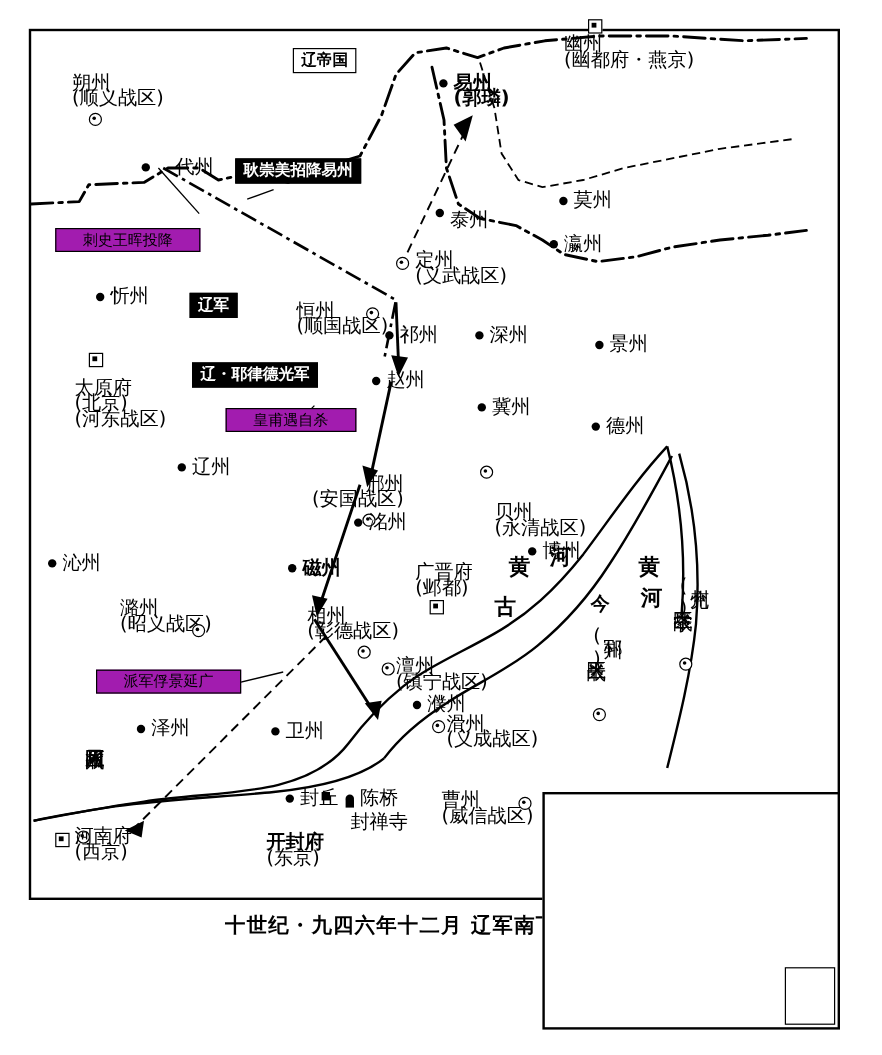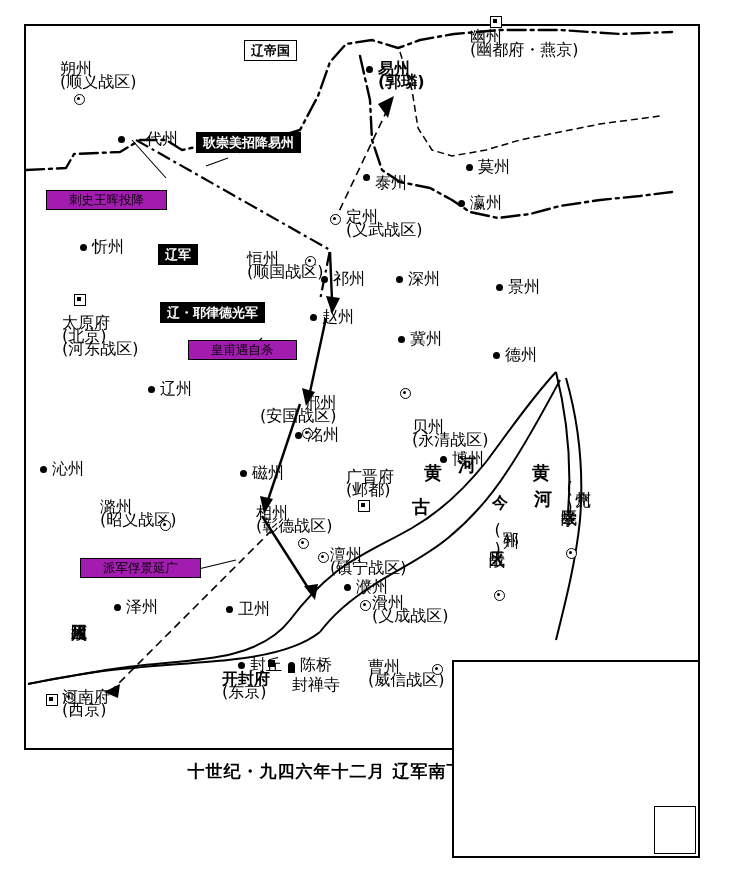--- a/index.html
+++ b/index.html
@@ -158,21 +158,21 @@
       <div class="lbl" style="left: 412px; top: 384px; margin-top: 36px;"><div>贝州</div><div>(永清战区)</div></div>
       <div class="mk circle" style="left: 400px; top: 388px;"></div>
       <div class="lbl" style="left: 260px; top: 396px; text-align: right;"><div>邢州</div><div>(安国战区)</div></div>
       <div class="mk circle" style="left: 302px; top: 428px;"></div>
       <div class="lbl" style="left: 307px; top: 428px;"><div>洺州</div></div>
       <div class="mk dot" style="left: 295px; top: 432px;"></div>
       <div class="lbl" style="left: 452px; top: 452px;"><div>博州</div></div>
       <div class="mk dot" style="left: 440px; top: 456px;"></div>
       <div class="lbl" style="left: 52px; top: 462px;"><div>沁州</div></div>
       <div class="mk dot" style="left: 40px; top: 466px;"></div>
-      <div class="lbl" style="left: 252px; top: 466px;"><div>磁州</div></div>
+      <div class="lbl" style="left: 252px; top: 466px; font-weight: bold;"><div>磁州</div></div>
       <div class="mk dot" style="left: 240px; top: 470px;"></div>
       <div class="lbl" style="left: 346px; top: 470px;"><div>广晋府</div><div>(邺都)</div></div>
       <div class="mk sq" style="left: 358px; top: 500px;"></div>
       <div class="lbl" style="left: 100px; top: 500px;"><div>潞州</div><div>(昭义战区)</div></div>
       <div class="mk circle" style="left: 160px; top: 520px;"></div>
       <div class="lbl" style="left: 256px; top: 506px;"><div>相州</div><div>(彰德战区)</div></div>
       <div class="mk circle" style="left: 298px; top: 538px;"></div>
       <div class="lbl vert" style="left: 562px; top: 478px;"><div>兖州</div><div>(泰宁战区)</div></div>
       <div class="mk circle" style="left: 566px; top: 548px;"></div>
       <div class="lbl vert" style="left: 490px; top: 520px;"><div>郓州</div><div>(天平战区)</div></div>
@@ -188,21 +188,21 @@
       <div class="lbl" style="left: 238px; top: 602px;"><div>卫州</div></div>
       <div class="mk dot" style="left: 226px; top: 606px;"></div>
       <div class="lbl vert" style="left: 72px; top: 612px;"><div>河阳孟州战区</div></div>
       <div class="mk circle" style="left: 64px; top: 692px;"></div>
       <div class="lbl" style="left: 250px; top: 658px;"><div>封丘</div></div>
       <div class="mk dot" style="left: 238px; top: 662px;"></div>
       <div class="lbl" style="left: 300px; top: 658px;"><div>陈桥</div></div>
       <div class="mk dot" style="left: 288px; top: 662px;"></div>
       <div class="lbl" style="left: 368px; top: 660px;"><div>曹州</div><div>(威信战区)</div></div>
       <div class="mk circle" style="left: 432px; top: 664px;"></div>
-      <div class="lbl" style="left: 222px; top: 672px;"><div style="font-weight: bold;">开封府</div><div>(东京)</div></div>
+      <div class="lbl" style="left: 222px; top: 672px;"><div style="font-weight: bold; margin-top: 23px;">开封府</div><div>(东京)</div></div>
       <div class="mk fsq" style="left: 268px; top: 660px;"></div>
       <div class="lbl" style="left: 292px; top: 678px;"><div>封禅寺</div></div>
       <div class="mk fsq" style="left: 288px; top: 666px;"></div>
       <div class="lbl" style="left: 62px; top: 690px;"><div>河南府</div><div>(西京)</div></div>
       <div class="mk sq" style="left: 46px; top: 694px;"></div>
     </div>
 
   <div class="caption">十世纪・九四六年十二月 辽军南下，后晋亡</div>
 
   <div class="inset">

